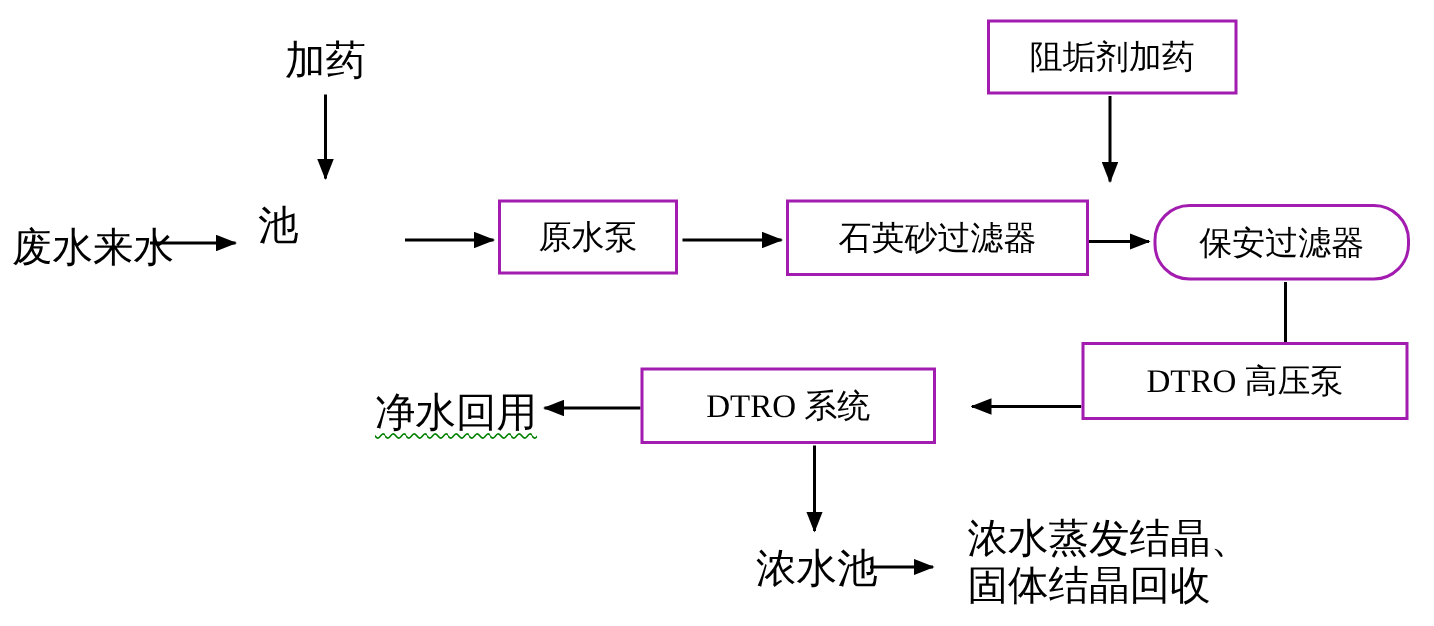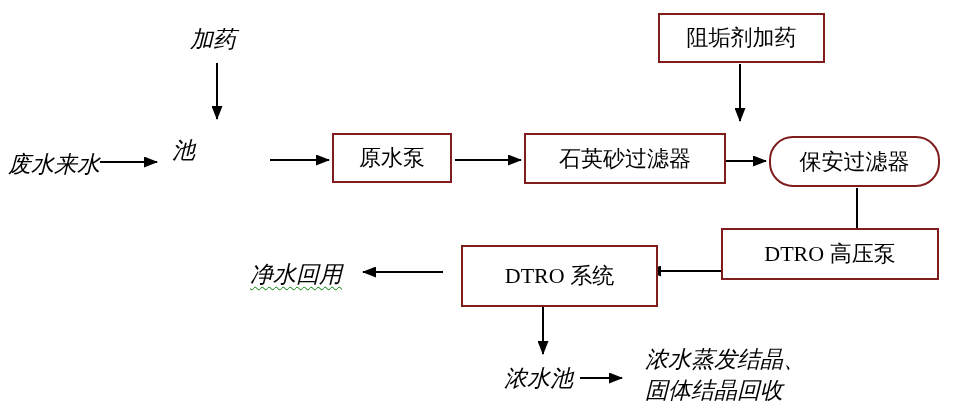--- a/index.html
+++ b/index.html
@@ -11,37 +11,36 @@
     position: relative;
     width: 956px;
     height: 417px;
     background: #ffffff;
     font-family: "Liberation Serif", "DejaVu Serif", serif;
     color: #000000;
     overflow: hidden;
   }
   .box {
     position: absolute;
-    border: 2px solid #7f1d1d;
+    border: 2px solid #a21caf;
     background: #ffffff;
     display: flex;
     align-items: center;
     justify-content: center;
     font-size: 22px;
     white-space: nowrap;
     box-sizing: border-box;
     z-index: 2;
   }
   .label {
     position: absolute;
-    font-size: 23px;
+    font-size: 27px;
     line-height: 30px;
     white-space: nowrap;
     z-index: 2;
-    font-style: italic;
   }
   .label span { display: block; }
   .squiggle {
     text-decoration: underline wavy #008000;
     text-decoration-thickness: 1px;
     text-underline-offset: 4px;
   }
   #arrow-layer {
     position: absolute;
     left: 0;
@@ -99,15 +98,15 @@
   <div class="box" style="left:658px; top:13px; width:167px; height:50px;">阻垢剂加药</div>
 
   <div class="box" style="left:332px; top:133px; width:120px; height:50px;">原水泵</div>
 
   <div class="box" style="left:524px; top:133px; width:202px; height:51px;">石英砂过滤器</div>
 
   <div class="box" style="left:769px; top:136px; width:171px; height:51px;border-radius:24px;">保安过滤器</div>
 
   <div class="box" style="left:721px; top:228px; width:218px; height:52px;">DTRO 高压泵</div>
 
-  <div class="box" style="left:461px; top:245px; width:197px; height:62px;">DTRO 系统</div>
+  <div class="box" style="left:427px; top:245px; width:197px; height:51px;">DTRO 系统</div>
 
 </div>
 
 </body></html>

